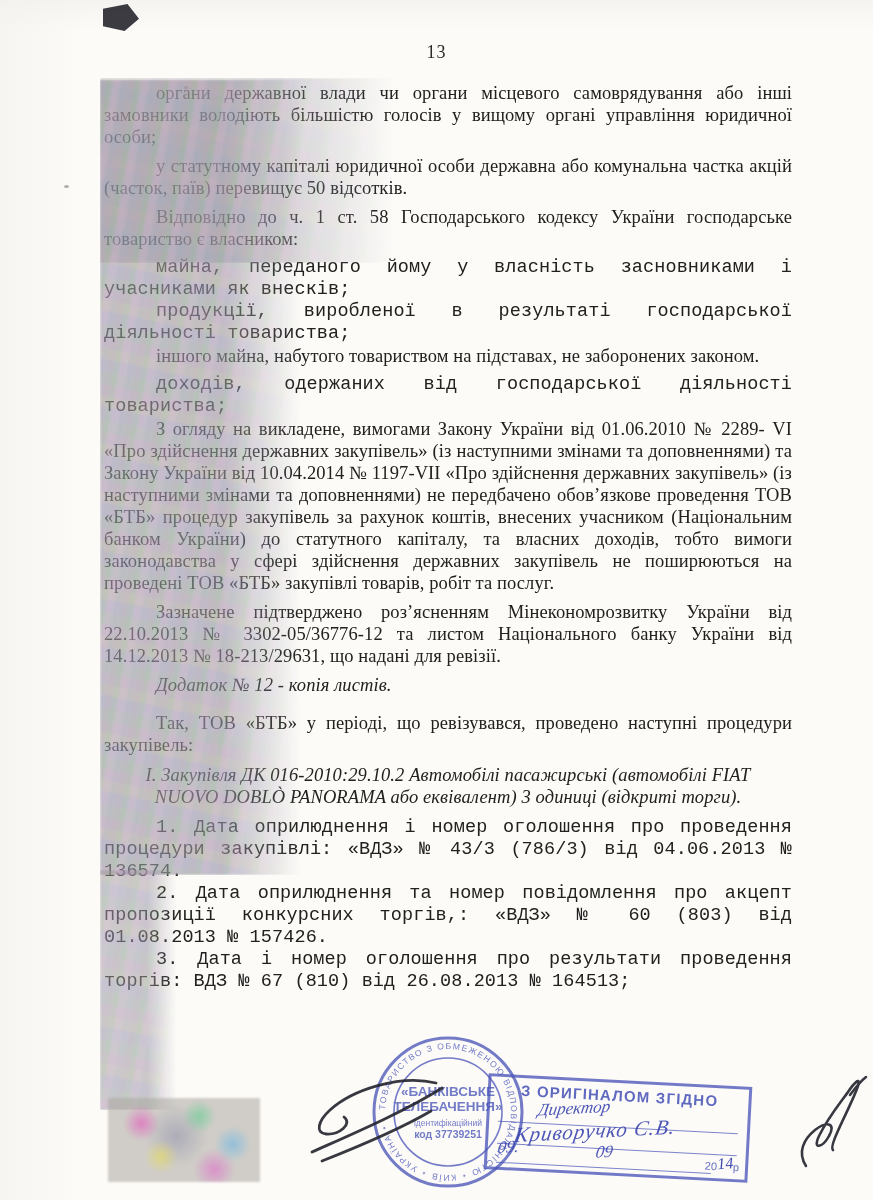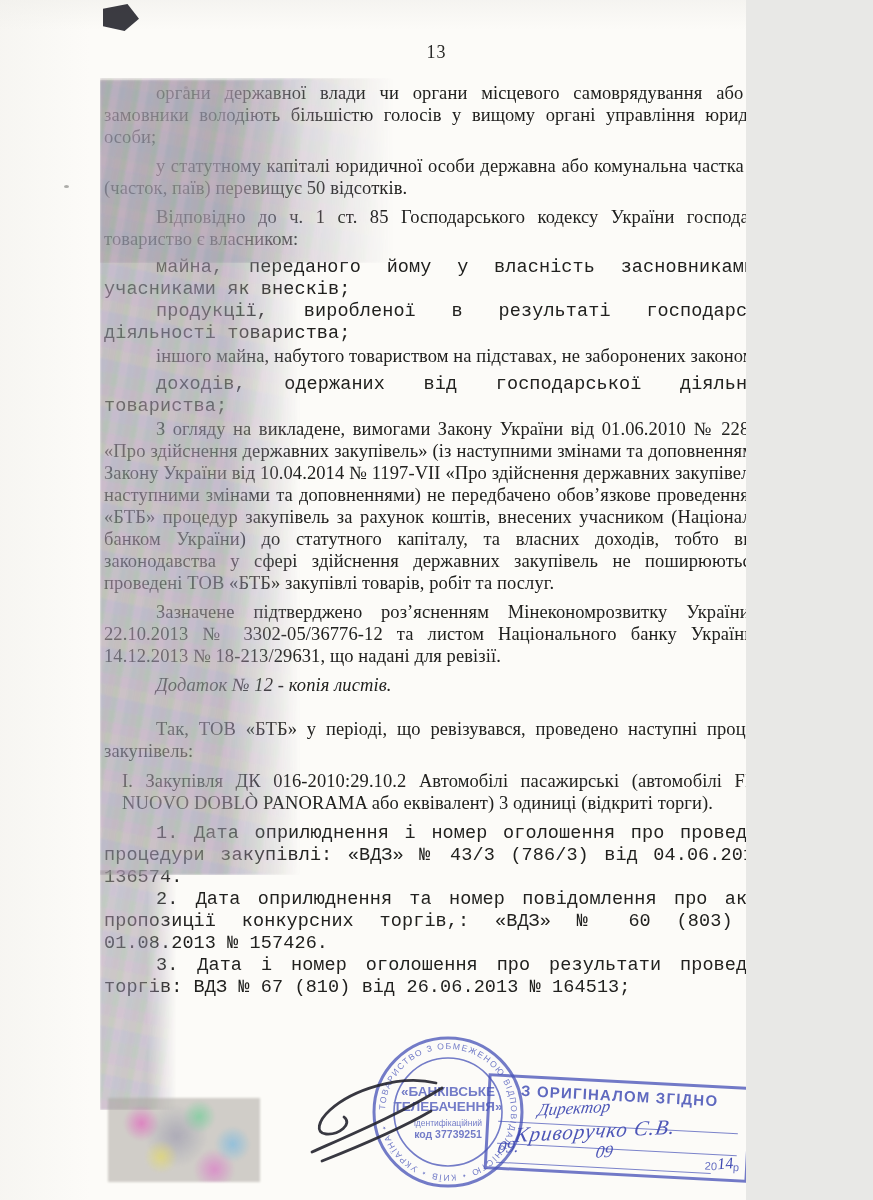--- a/index.html
+++ b/index.html
@@ -1,36 +1,36 @@
 <!DOCTYPE html>
 <html><head>
 <meta charset="utf-8">
 <style>
   html,body{margin:0;padding:0;}
   body{background:#e8e8e6;font-family:"Liberation Serif",serif;}
   .page{
-    position:relative;width:746px;height:1200px;overflow:hidden;
+    position:relative;width:873px;height:1200px;overflow:hidden;
     background:#fcfbf8;
     background-image:linear-gradient(180deg,rgba(240,239,235,.6) 0,rgba(255,255,255,0) 30px),
                      linear-gradient(90deg,rgba(244,243,239,.7) 0,rgba(255,255,255,0) 90px);
   }
   .page-number{
     position:absolute;top:42px;left:0;width:873px;text-align:center;
     font-size:18px;color:#2a2a28;letter-spacing:1px;z-index:1;
   }
   .text-block{
     position:absolute;left:104px;top:82px;width:688px;z-index:1;
     font-size:18.5px;line-height:22px;color:#21211f;
     text-align:justify;letter-spacing:.1px;
   }
   .para{margin:0 0 7px;text-indent:52px;}
   .tight{margin-bottom:0;font-family:Liberation Mono, monospace;}
-  .annex{font-style:italic;margin:4px 0 22px;}
+  .annex{font-style:italic;margin:4px 0 16px;}
   .heading{
-    text-indent:0;
+    text-align:center;font-style:italic;text-indent:0;
     margin:8px 18px 9px 18px;
   }
   
   .band{
     position:absolute;z-index:2;
     background-color:rgba(162,156,163,.38);
     background-image:
       repeating-linear-gradient(100deg,rgba(150,142,155,.5) 0 7px,rgba(132,148,136,.45) 7px 13px,rgba(168,150,172,.5) 13px 21px,rgba(141,139,158,.45) 21px 28px),
       repeating-linear-gradient(12deg,rgba(205,160,200,.26) 0 11px,rgba(152,195,165,.26) 11px 23px,rgba(162,166,214,.26) 23px 36px,rgba(210,200,152,.22) 36px 47px);
     filter:blur(1.3px) saturate(1.15);
@@ -91,33 +91,33 @@
 </head>
 <body>
 
 <div class="page">
 
   <div class="page-number">13</div>
 
   <div class="text-block">
     <p class="para">органи державної влади чи органи місцевого самоврядування або інші замовники володіють більшістю голосів у вищому органі управління юридичної особи;</p>
     <p class="para">у статутному капіталі юридичної особи державна або комунальна частка акцій (часток, паїв) перевищує 50 відсотків.</p>
-    <p class="para">Відповідно до ч. 1 ст. 85 Господарського кодексу України господарське товариство є власником:</p>
+    <p class="para">Відповідно до ч. 1 ст. 58 Господарського кодексу України господарське товариство є власником:</p>
     <p class="para tight">майна, переданого йому у власність засновниками і учасниками як внесків;</p>
     <p class="para tight">продукції, виробленої в результаті господарської діяльності товариства;</p>
     <p class="para">іншого майна, набутого товариством на підставах, не заборонених законом.</p>
     <p class="para tight">доходів, одержаних від господарської діяльності товариства;</p>
     <p class="para">З огляду на викладене, вимогами Закону України від 01.06.2010 № 2289- VI «Про здійснення державних закупівель» (із наступними змінами та доповненнями) та Закону України від 10.04.2014 № 1197-VII «Про здійснення державних закупівель» (із наступними змінами та доповненнями) не передбачено обов’язкове проведення ТОВ «БТБ» процедур закупівель за рахунок коштів, внесених учасником (Національним банком України) до статутного капіталу, та власних доходів, тобто вимоги законодавства у сфері здійснення державних закупівель не поширюються на проведені ТОВ «БТБ» закупівлі товарів, робіт та послуг.</p>
     <p class="para">Зазначене підтверджено роз’ясненням Мінекономрозвитку України від 22.10.2013 № 3302-05/36776-12 та листом Національного банку України від 14.12.2013 № 18-213/29631, що надані для ревізії.</p>
     <p class="para annex">Додаток № 12  -  копія листів.</p>
     <p class="para">Так, ТОВ «БТБ» у періоді, що ревізувався, проведено наступні процедури закупівель:</p>
     <p class="para heading">І. Закупівля ДК 016-2010:29.10.2 Автомобілі пасажирські (автомобілі FIAT NUOVO DOBLÒ PANORAMA або еквівалент) 3 одиниці (відкриті торги).</p>
     <p class="para tight">1. Дата оприлюднення і номер оголошення про проведення процедури закупівлі: «ВДЗ» № 43/3 (786/3) від 04.06.2013 № 136574.</p>
     <p class="para tight">2. Дата оприлюднення та номер повідомлення про акцепт пропозиції конкурсних торгів,: «ВДЗ» № 60 (803) від 01.08.2013  № 157426.</p>
-    <p class="para tight">3.  Дата і номер оголошення про результати проведення торгів: ВДЗ № 67 (810) від 26.06.2013 № 164513;</p>
+    <p class="para tight">3.  Дата і номер оголошення про результати проведення торгів: ВДЗ № 67 (810) від 26.08.2013 № 164513;</p>
   </div>
 
   <div class="band band-main"></div>
   <div class="band band-top"></div>
   <div class="band band-low"></div>
   <div class="rainbow"></div>
   <div class="corner-mark"></div>
   <div class="speck speck1"></div>
   <div class="speck speck2"></div>
 

